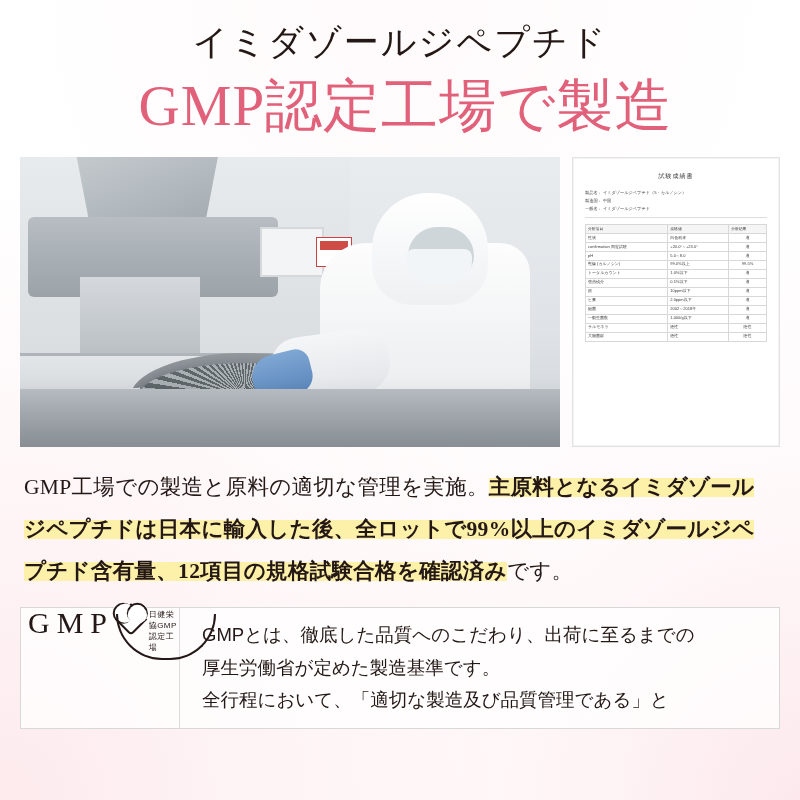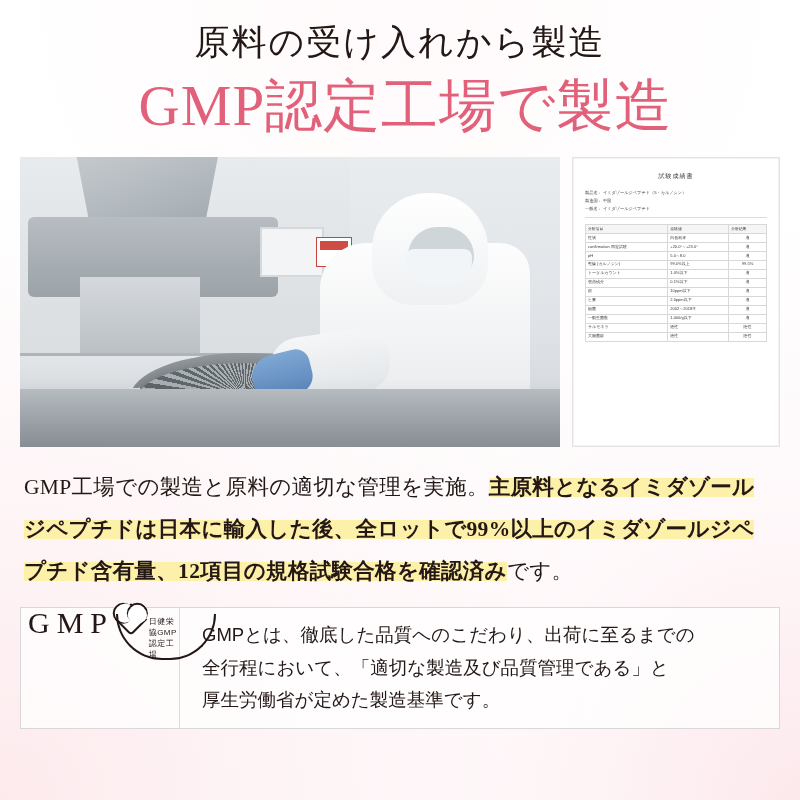--- a/index.html
+++ b/index.html
@@ -286,36 +286,36 @@
     left: 2px; top: 8px;
     width: 96px; height: 44px;
     border: 2px solid #231815;
     border-top: none;
     border-radius: 0 0 48px 48px;
   }
   .gmp-logo .caption {
     font-size: 8px;
     color: #231815;
     letter-spacing: 0.5px;
-    margin-top: 8px;
+    margin-top: 1px;
   }
   .gmp-text {
     padding: 0 14px 0 22px;
     font-size: 18.5px;
     line-height: 1.75;
     color: #231815;
   }
 </style>
 </head>
 <body>
 
 <div class="page">
 
   <div class="header">
-    <div class="headline-sub">原料の受け入れから製造</div>
+    <div class="headline-sub">イミダゾールジペプチド</div>
     <div class="headline-main">GMP認定工場で製造</div>
   </div>
 
   <div class="media-row">
 
     <div class="photo">
       <div class="sky"></div>
       <div class="wall-right"></div>
       <div class="machine-top"></div>
       <div class="machine-hopper"></div>
@@ -426,18 +426,18 @@
     <div class="gmp-logo">
       <div class="gmp-letters">GMP</div>
       <div class="heart-wrap">
         <div class="heart"></div>
         <div class="arc"></div>
       </div>
       <div class="caption">日健栄協GMP認定工場</div>
     </div>
     <div class="gmp-text">
       <div>GMPとは、徹底した品質へのこだわり、出荷に至るまでの</div>
+      <div>厚生労働省が定めた製造基準です。</div>
       <div>全行程において、「適切な製造及び品質管理である」と</div>
-      <div>厚生労働省が定めた製造基準です。</div>
     </div>
   </div>
 
 </div>
 
 </body></html>

